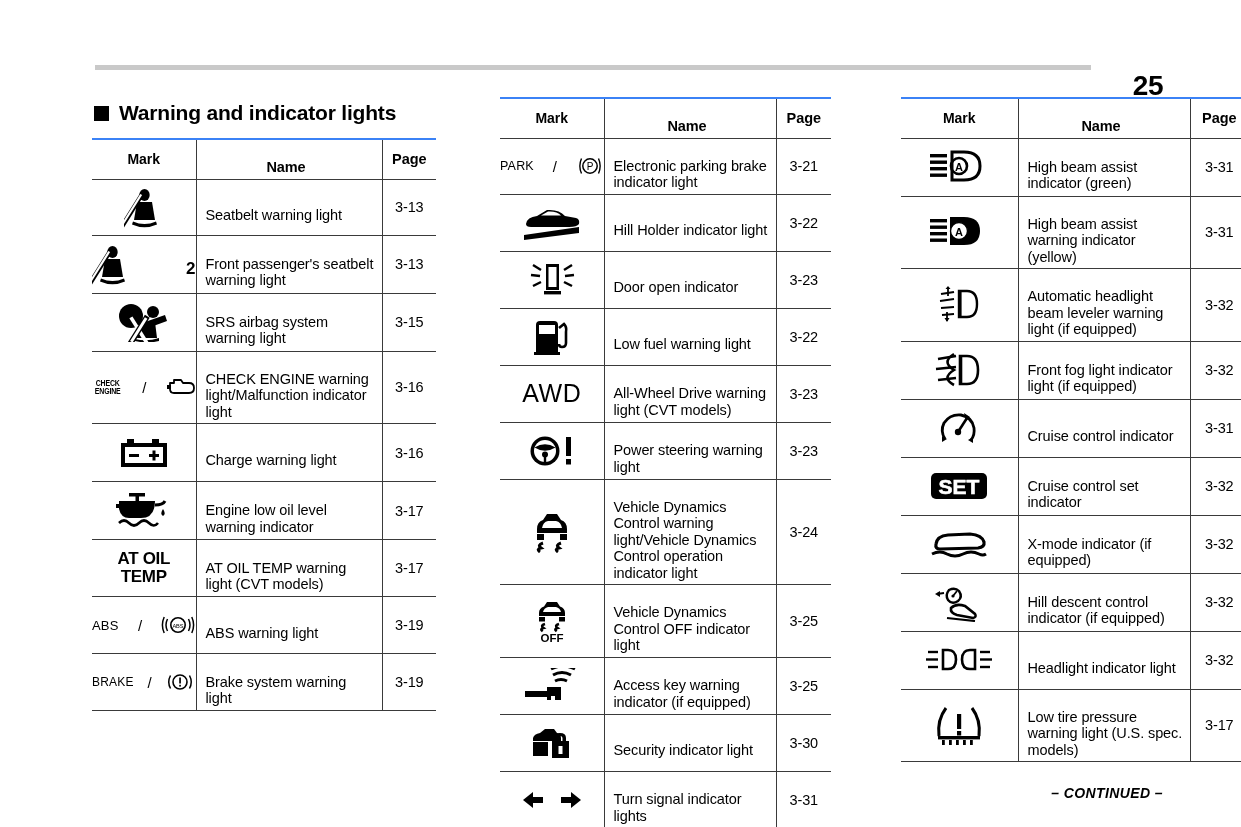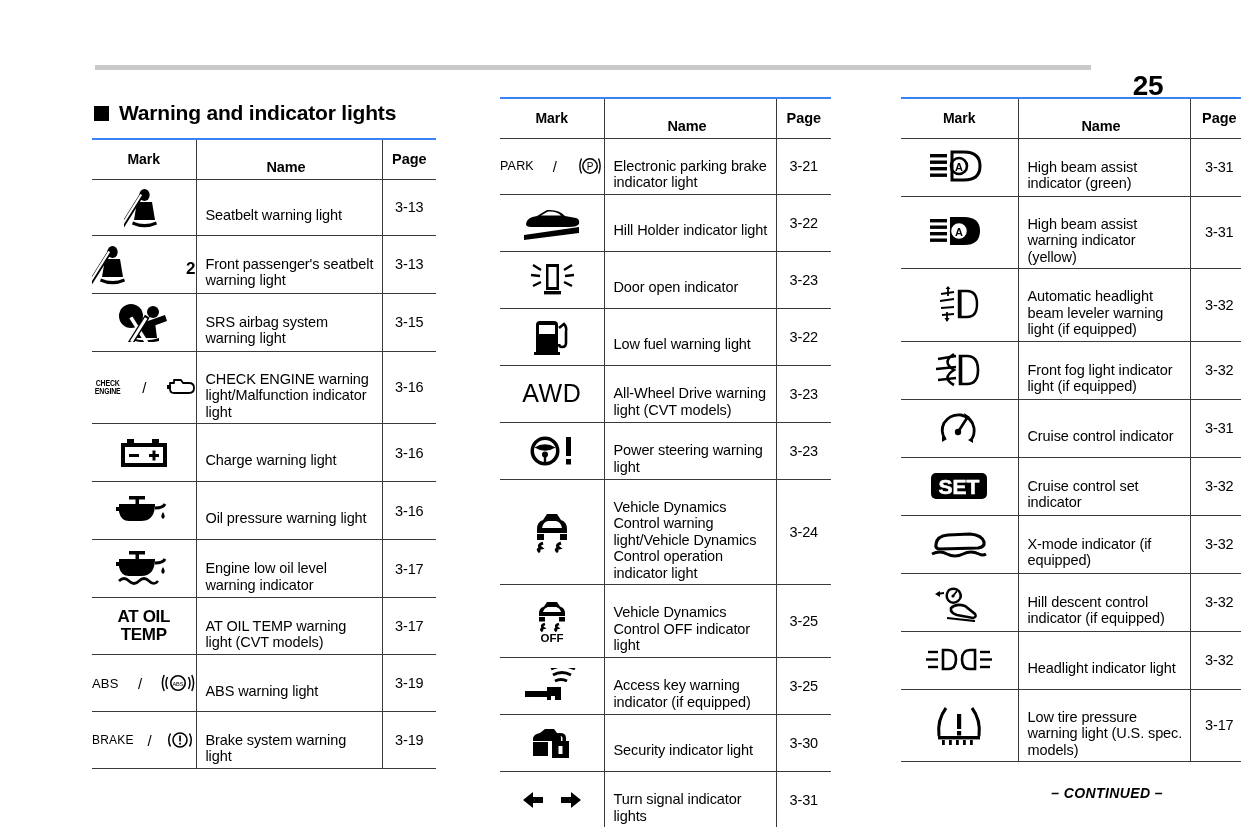--- a/index.html
+++ b/index.html
@@ -286,36 +286,20 @@
                 <rect x="11" y="17" width="10" height="3" fill="#000"></rect>
                 <rect x="31" y="17" width="10" height="3" fill="#000"></rect>
                 <rect x="34.5" y="13.5" width="3" height="10" fill="#000"></rect>
               </svg>
             </span>
           </td>
           <td class="c-name">Charge warning light</td>
           <td class="c-page">3-16</td>
         </tr>
 
-        <tr>
-          <td class="c-mark" style="height:57px">
-            <span class="ic">
-              <svg width="58" height="32" viewBox="0 0 58 32">
-                <rect x="14" y="1" width="16" height="3.5" fill="#000"></rect>
-                <rect x="20.5" y="3" width="3.5" height="6" fill="#000"></rect>
-                <path d="M4 9 L40 9 Q40 26 26 26 L14 26 Q6 26 4 17 Z" fill="#000"></path>
-                <path d="M40 13 Q48 13 50 9" stroke="#000" stroke-width="3" fill="none"></path>
-                <path d="M48 17 q-3.5 5 0 7 q3.5 -2 0 -7 z" fill="#000"></path>
-                <path d="M1 12 L6 12 L6 16 L1 16 Z" fill="#000"></path>
-              </svg>
-            </span>
-          </td>
-          <td class="c-name">Oil pressure warning light</td>
-          <td class="c-page">3-16</td>
-        </tr>
 
         <tr>
           <td class="c-mark" style="height:57px">
             <span class="ic">
               <svg width="58" height="38" viewBox="0 0 58 38">
                 <rect x="14" y="1" width="16" height="3.5" fill="#000"></rect>
                 <rect x="20.5" y="3" width="3.5" height="6" fill="#000"></rect>
                 <path d="M4 9 L40 9 Q40 26 26 26 L14 26 Q6 26 4 17 Z" fill="#000"></path>
                 <path d="M40 13 Q48 13 50 9" stroke="#000" stroke-width="3" fill="none"></path>
                 <path d="M48 17 q-3.5 5 0 7 q3.5 -2 0 -7 z" fill="#000"></path>

